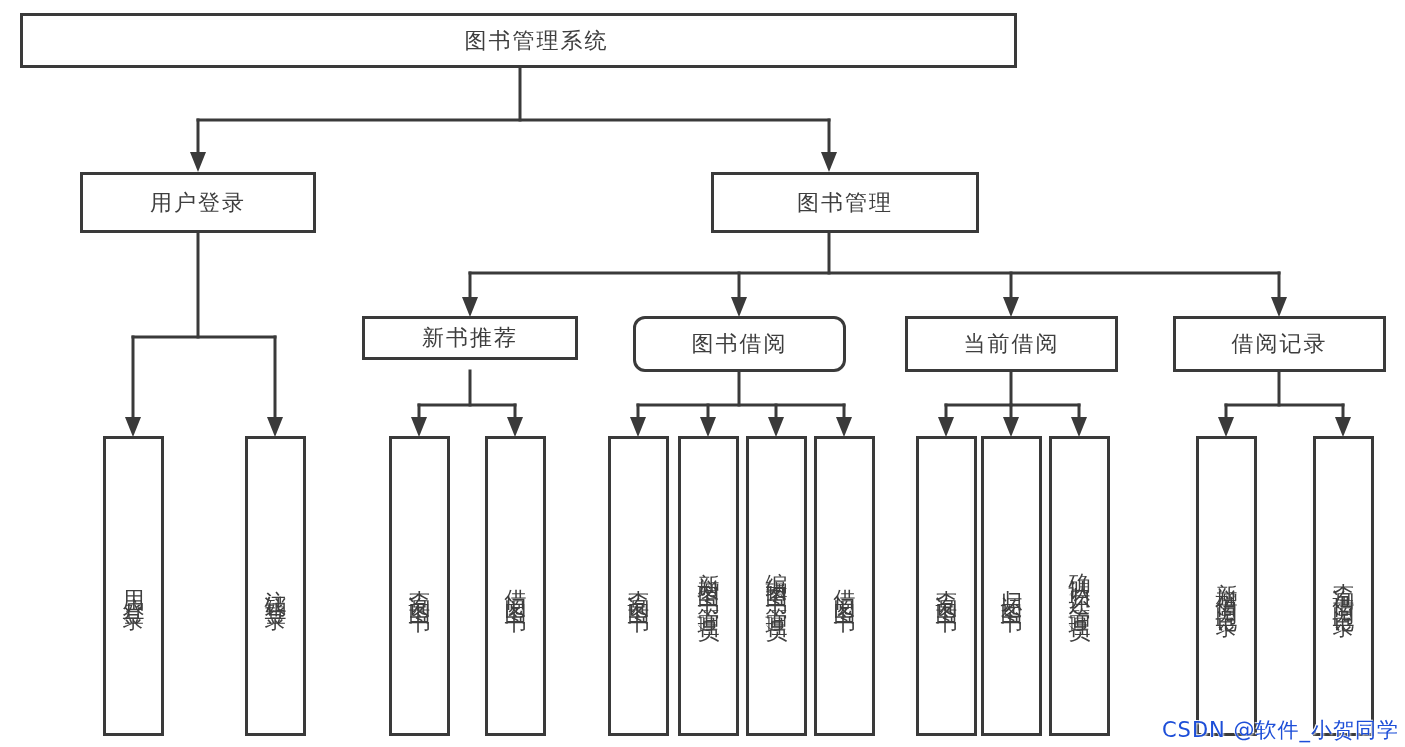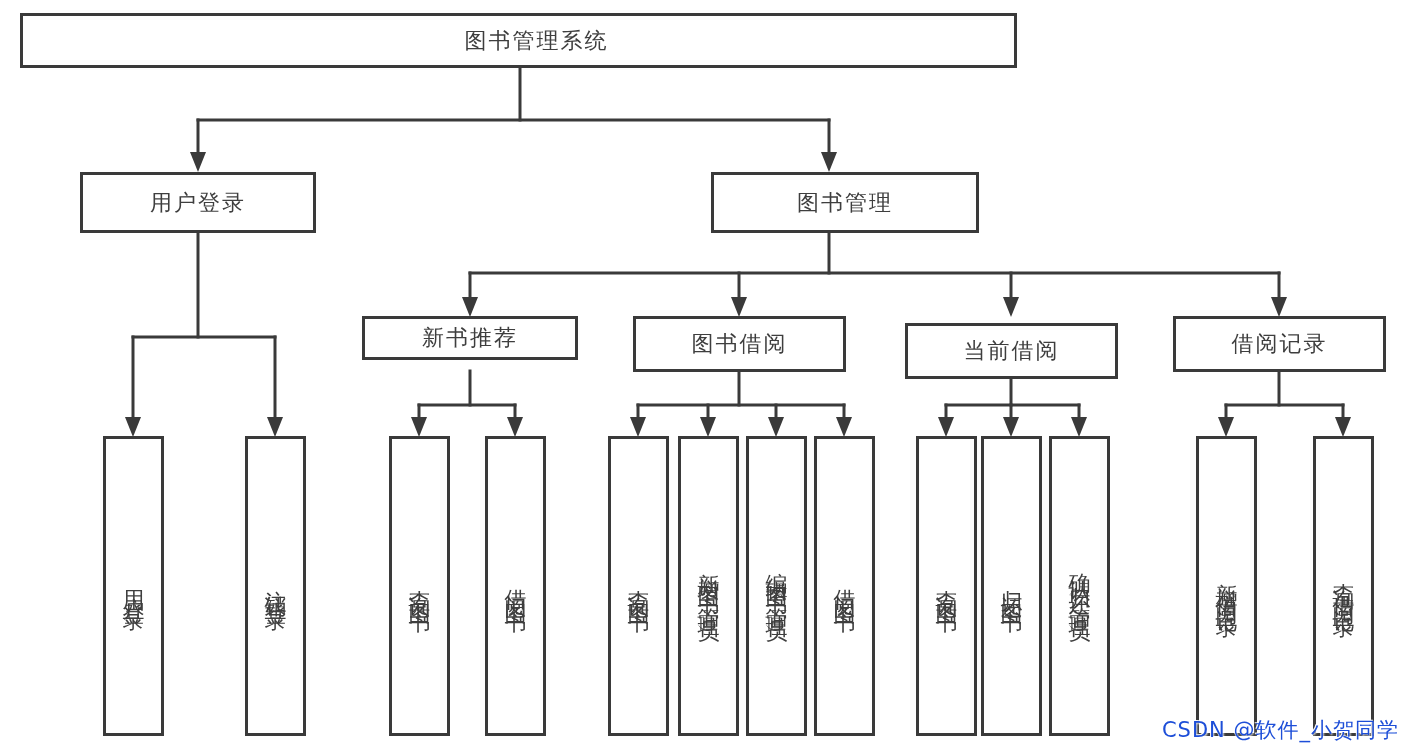--- a/index.html
+++ b/index.html
@@ -148,22 +148,22 @@
       <polygon points="1335,417 1351,417 1343,437" stroke="none"></polygon>
     </g>
   </svg>
 
   <div class="box" style="left:20px; top:13px; width:997px; height:55px;padding-left:36px;">图书管理系统</div>
 
   <div class="box" style="left:80px; top:172px; width:236px; height:61px;">用户登录</div>
   <div class="box" style="left:711px; top:172px; width:268px; height:61px;">图书管理</div>
 
   <div class="box" style="left:362px; top:316px; width:216px; height:44px;">新书推荐</div>
-  <div class="box" style="left:633px; top:316px; width:213px; height:56px;">图书借阅</div>
-  <div class="box" style="left:905px; top:316px; width:213px; height:56px;margin-top:7px;">当前借阅</div>
+  <div class="box" style="left:633px; top:316px; width:213px; height:56px;border-radius:12px;">图书借阅</div>
+  <div class="box" style="left:905px; top:316px; width:213px; height:56px;">当前借阅</div>
   <div class="box" style="left:1173px; top:316px; width:213px; height:56px;">借阅记录</div>
 
   <div class="vbox" style="left:103px;">
     <span>用户登录</span>
   </div>
   <div class="vbox" style="left:245px;">
     <span>注销登录</span>
   </div>
 
   <div class="vbox" style="left:389px;">

